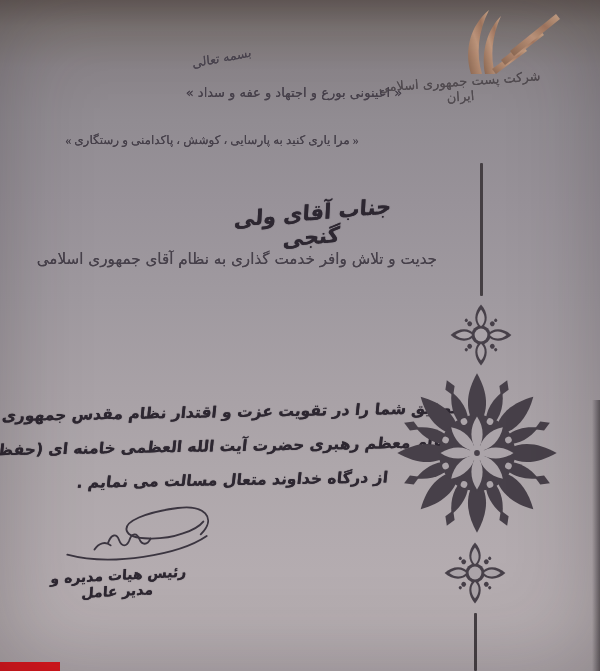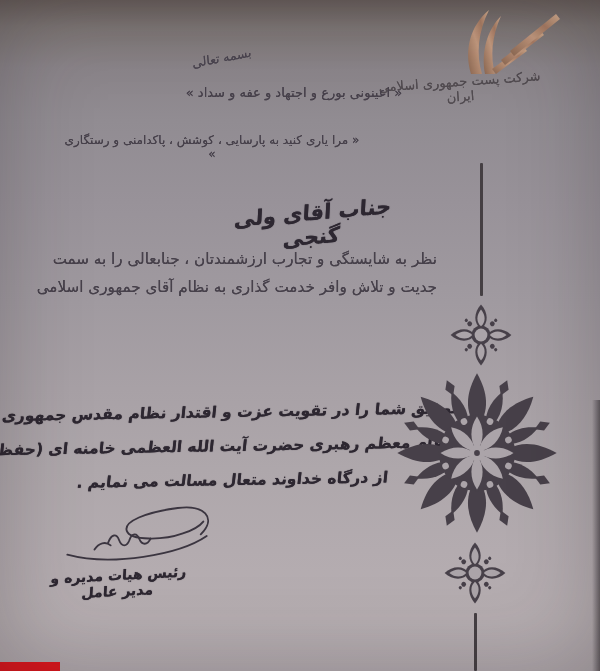--- a/index.html
+++ b/index.html
@@ -28,21 +28,21 @@
     left:370px;top:74px;width:180px;text-align:center;
     font-size:13px;color:#524c51;transform:rotate(-4deg);
     text-shadow:0 0 .5px currentColor;
   }
   .bismillah{
     left:172px;top:52px;width:80px;font-size:12.5px;color:#4b4550;
     transform:rotate(-11deg) skewX(-6deg);text-shadow:0 0 .5px currentColor;
   }
   .q1{left:144px;top:85px;width:300px;font-size:13px;letter-spacing:.3px;}
   .q2{left:138px;top:110px;width:300px;font-size:12.5px;}
-  .q3{left:62px;top:133px;width:300px;font-size:12px;letter-spacing:.2px;}
+  .q3{left:62px;top:133px;width:300px;font-size:12px;letter-spacing:.2px;font-family:Liberation Serif, serif;}
   .recipient{
     left:222px;top:201px;width:180px;text-align:center;font-size:21px;
     transform:rotate(-5deg) skewX(-8deg);
   }
   .body-block{left:33px;top:246px;width:404px;font-size:15.2px;line-height:27.6px;}
   .body-block .ln{white-space:nowrap;}
   .al-l{text-align:left;}
   .al-c{text-align:center;}
   .prayer{left:18px;top:395px;width:436px;font-size:15.5px;line-height:34px;
     transform:rotate(-1deg) skewX(-7deg);}
@@ -105,21 +105,20 @@
   </svg>
   <div class="abs caption">شرکت پست جمهوری اسلامی ایران</div>
 
   <div class="abs bismillah">بسمه تعالی</div>
   <div class="abs typed center q1">« اعینونی بورع و اجتهاد و عفه و سداد »</div>
   <div class="abs typed center q3">« مرا یاری کنید به پارسایی ، کوشش ، پاکدامنی و رستگاری »</div>
 
   <div class="abs callig recipient">جناب آقای ولی گنجی</div>
 
   <div class="abs typed body-block">
-    <div class="ln">نظر به شایستگی و تجارب ارزشمندتان ، جنابعالی را به سمت</div>
     <div class="ln">جدیت و تلاش وافر خدمت گذاری به نظام آقای جمهوری اسلامی</div>
   </div>
 
   <div class="abs callig prayer">
     <div class="ln">توفیق شما را در تقویت عزت و اقتدار نظام مقدس جمهوری اسلامی ایران تحت زعامت</div>
     <div class="ln">مقام معظم رهبری حضرت آیت الله العظمی خامنه ای (حفظه الله)</div>
     <div class="ln">از درگاه خداوند متعال مسالت می نمایم .</div>
   </div>
 
   <svg class="abs sig-svg" width="170" height="68" viewBox="0 0 200 80">

